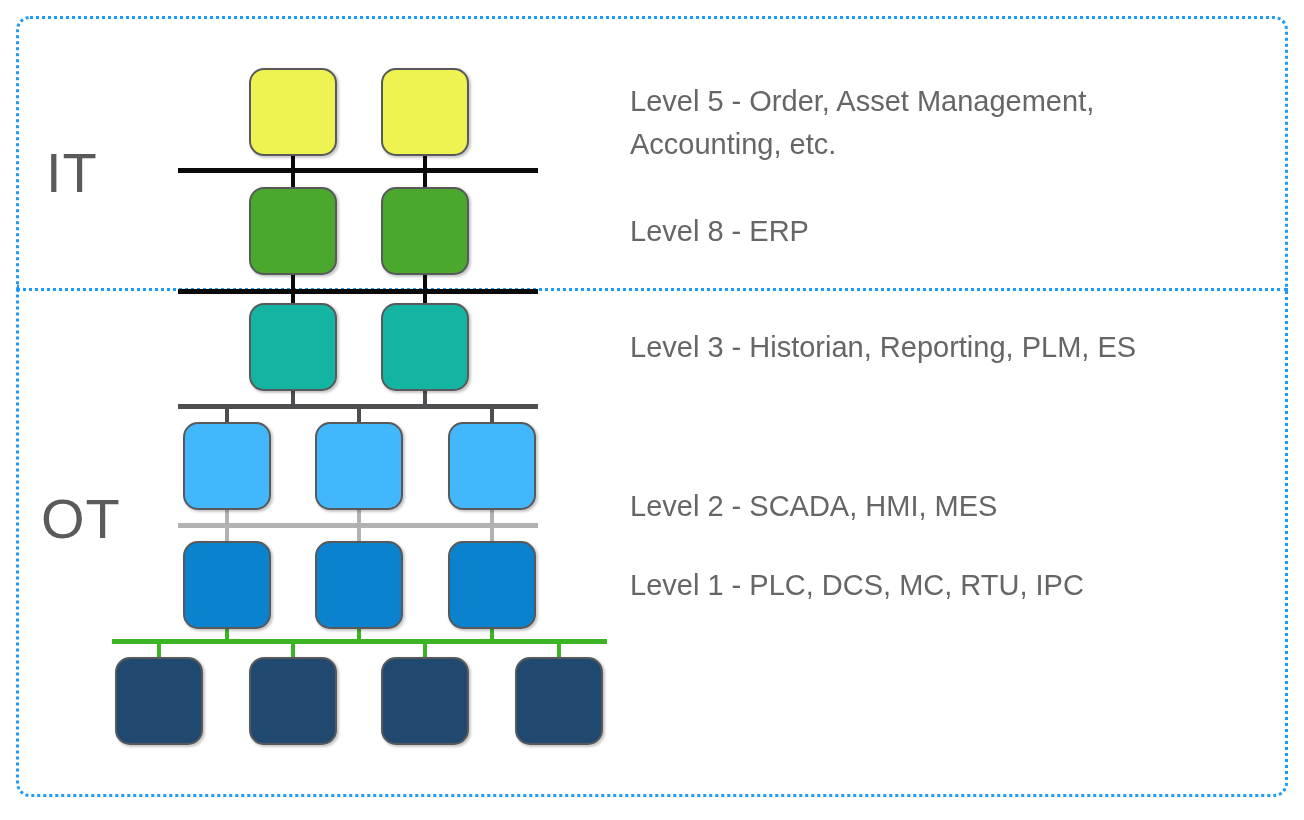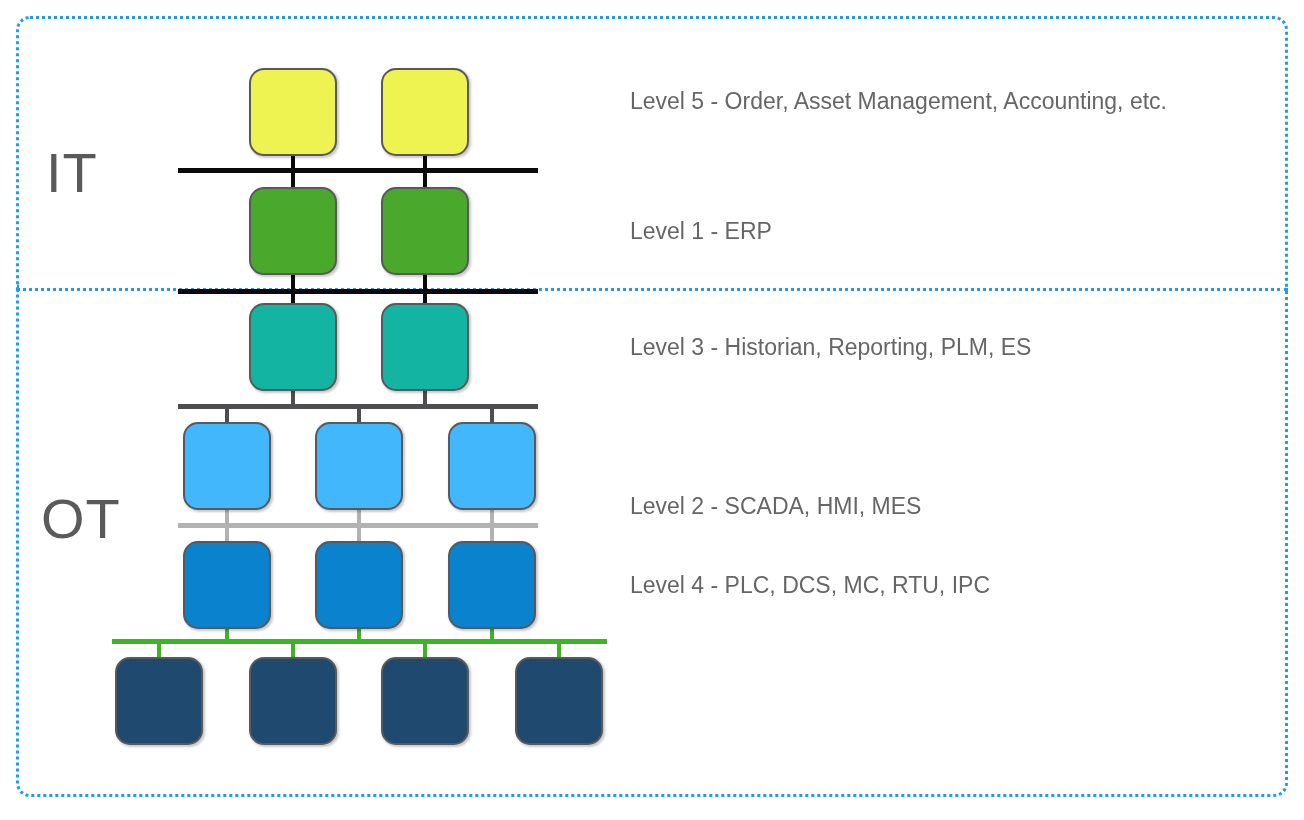--- a/index.html
+++ b/index.html
@@ -36,21 +36,21 @@
   .st-green{background:var(--bus-green);}
 
   
   .node{position:absolute;width:88px;height:88px;box-sizing:border-box;
         border:2px solid var(--box-border);border-radius:15px;z-index:3;
         box-shadow:1.5px 1.5px 2.5px rgba(0,0,0,0.22);}
   .l5{background:var(--l5);} .l4{background:var(--l4);} .l3{background:var(--l3);}
   .l2{background:var(--l2);} .l1{background:var(--l1);} .l0{background:var(--l0);}
 
   
-  .lvl-label{position:absolute;left:630px;font-size:23px;line-height:34px;
+  .lvl-label{position:absolute;left:630px;font-size:29px;line-height:34px;
              color:var(--text-gray);z-index:4;}
   .lbl-5{top:80px;width:580px;line-height:43px;}
   .lbl-4{top:214px;} .lbl-3{top:330px;text-align:center;} .lbl-2{top:449px;margin-top:40px;}
   .lbl-1{top:568px;} .lbl-0{top:684px;}
 </style>
 </head>
 <body>
 
 <div class="stage">
 
@@ -106,18 +106,18 @@
   <div class="node l1" style="left:183px;top:541px;"></div>
   <div class="node l1" style="left:315px;top:541px;"></div>
   <div class="node l1" style="left:448px;top:541px;"></div>
 
   <div class="node l0" style="left:115px;top:657px;"></div>
   <div class="node l0" style="left:249px;top:657px;"></div>
   <div class="node l0" style="left:381px;top:657px;"></div>
   <div class="node l0" style="left:515px;top:657px;"></div>
 
   <div class="lvl-label lbl-5">Level 5 - Order, Asset Management, Accounting, etc.</div>
-  <div class="lvl-label lbl-4">Level 1 - ERP</div>
+  <div class="lvl-label lbl-4">Level 8 - ERP</div>
   <div class="lvl-label lbl-3">Level 3 - Historian, Reporting, PLM, ES</div>
   <div class="lvl-label lbl-2">Level 2 - SCADA, HMI, MES</div>
-  <div class="lvl-label lbl-1">Level 4 - PLC, DCS, MC, RTU, IPC</div>
+  <div class="lvl-label lbl-1">Level 1 - PLC, DCS, MC, RTU, IPC</div>
 
 </div>
 
 </body></html>

